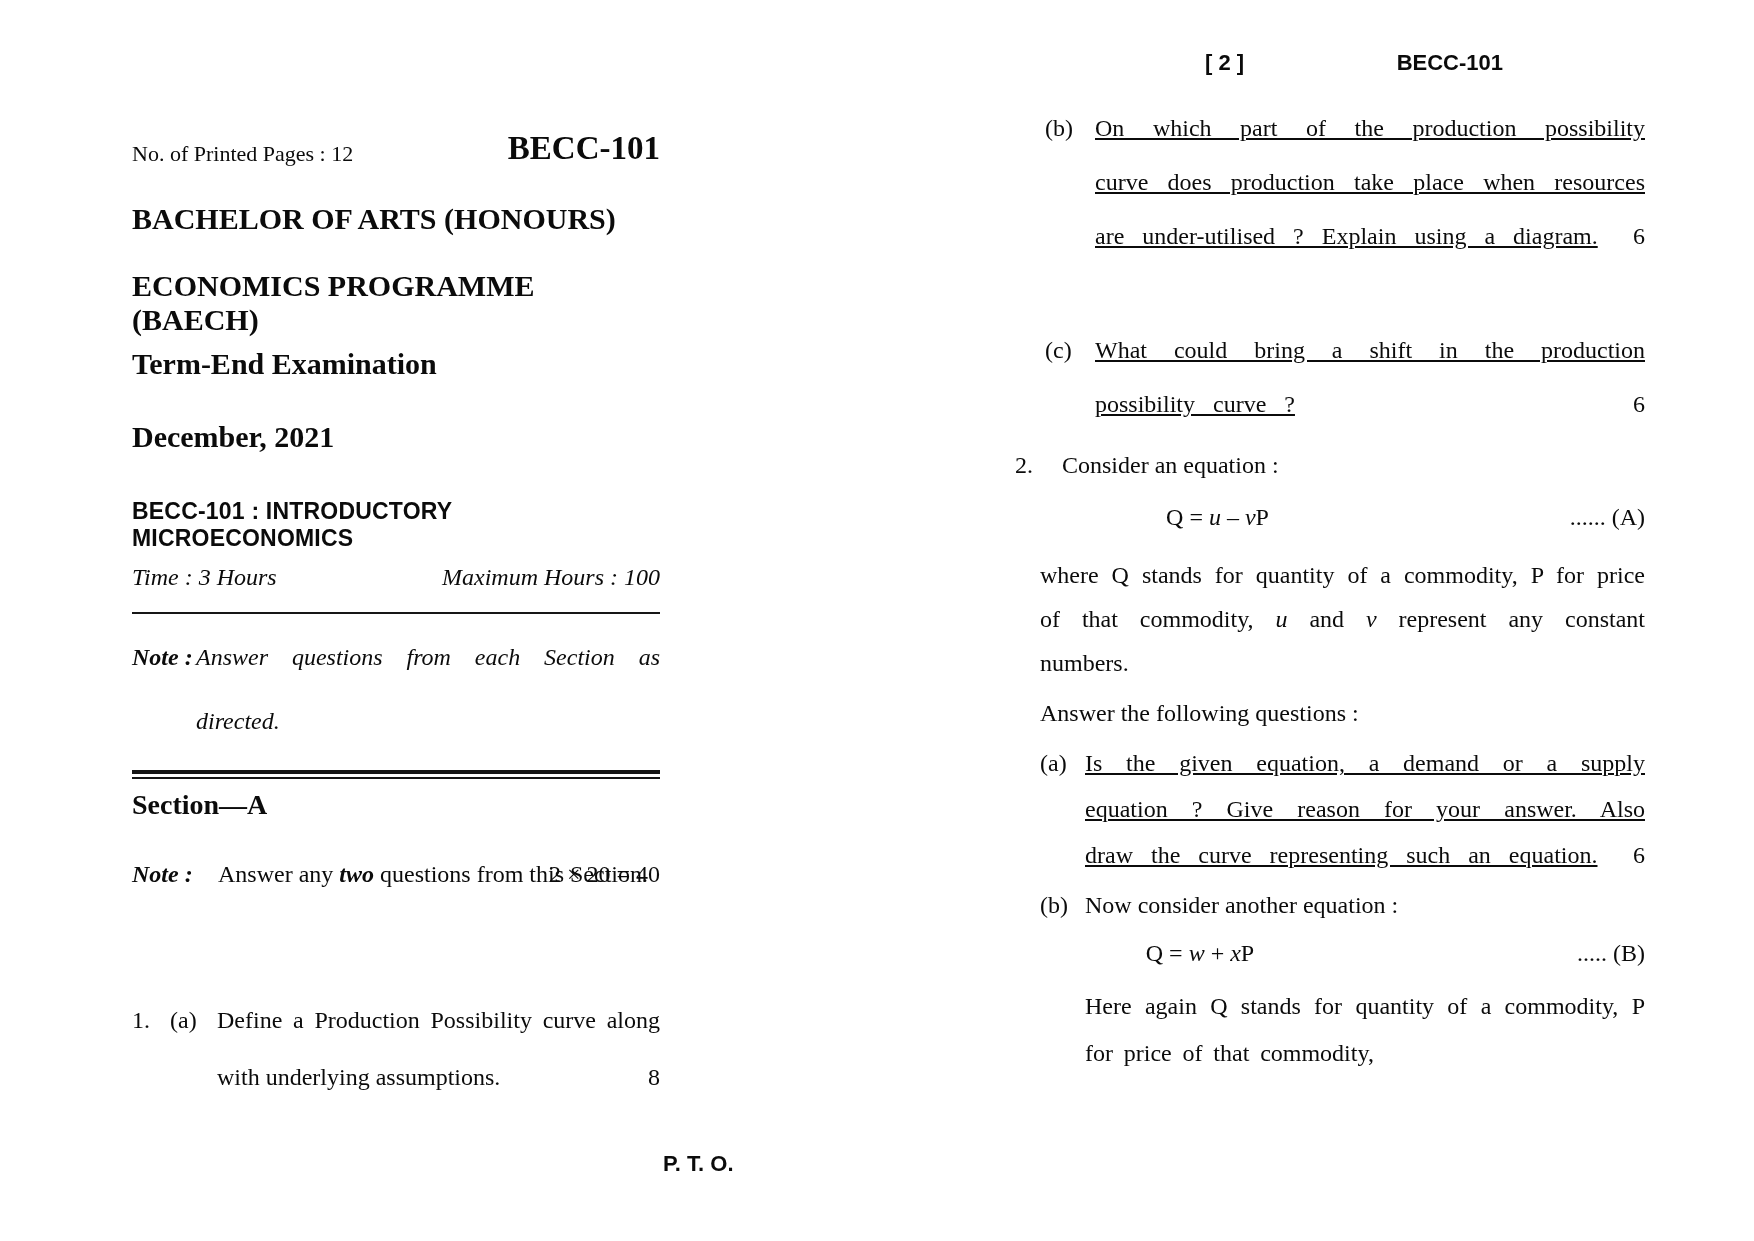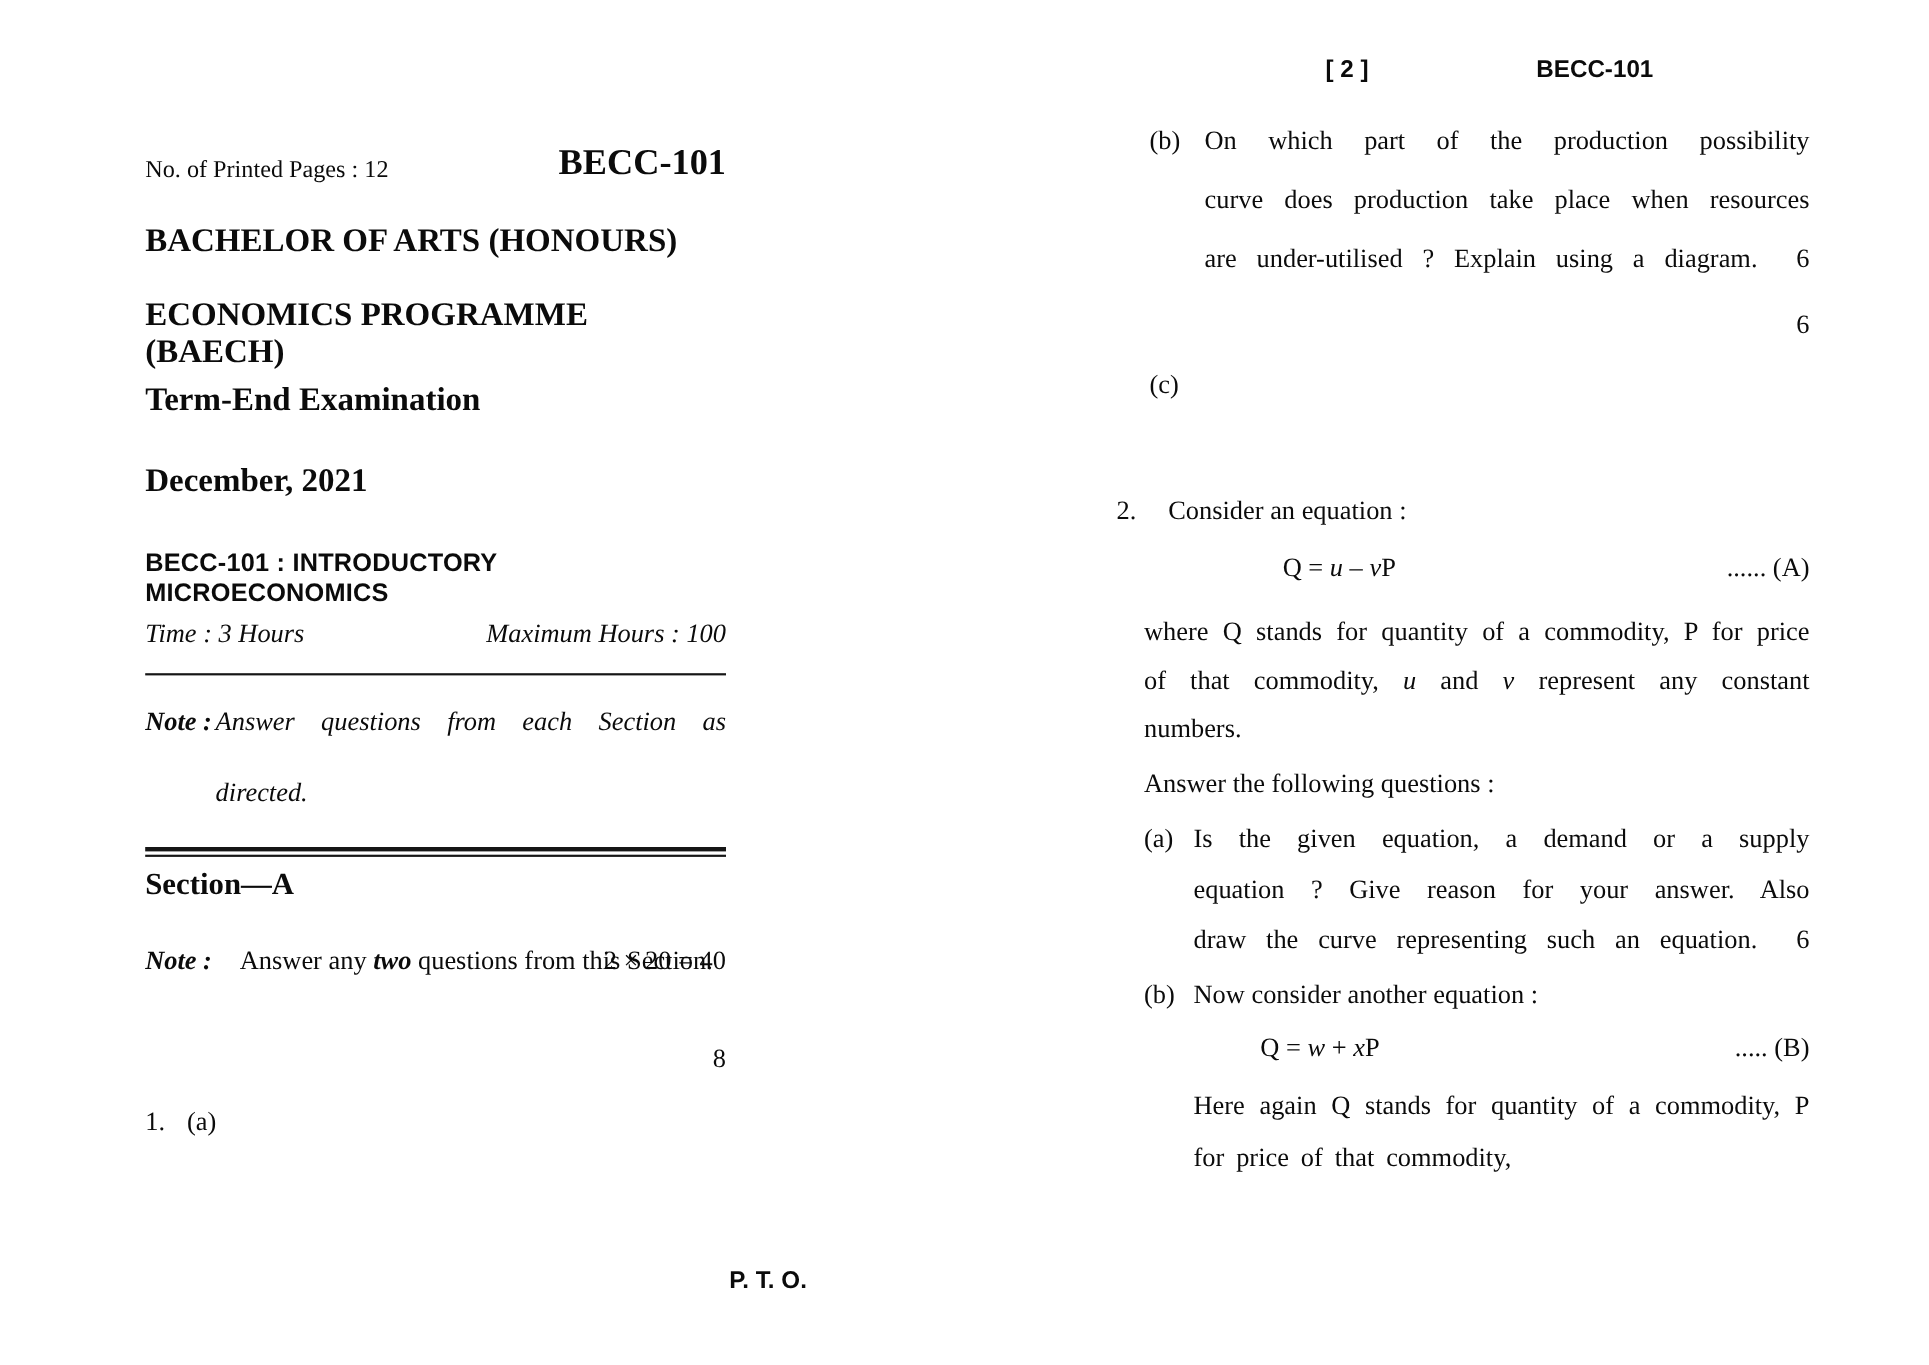--- a/index.html
+++ b/index.html
@@ -15,21 +15,21 @@
   .just { text-align:justify; text-align-last:left; hyphens:none; }
   .row { display:flex; align-items:flex-start; }
   .grow { flex:1; position:relative; }
   .abs { position:absolute; left:0; right:0; }
   .col { position:absolute; }
   .left-col { left:132px; top:130px; width:528px; }
   .right-col { left:1015px; top:50px; width:630px; }
   .lh34{line-height:34px} .lh44{line-height:44px} .lh46{line-height:46px}
   .lh47{line-height:47px} .lh54{line-height:54px} .lh57{line-height:57px}
   .lh64{line-height:64px}
-  .wsA { word-spacing:0.5em; }
+  .wsA { word-spacing:0.5em;text-decoration:underline; }
   .wsB { word-spacing:0.2em; }
   .mark { position:absolute; right:0; bottom:0; word-spacing:normal; }
   .rule-single { border-top:2px solid #161616; height:0; }
   .rule-double { border-top:4px solid #161616; border-bottom:2px solid #161616; height:9px; }
   .eq-row { position:relative; }
   .eq-text { display:block; text-align:center; }
   .eq-ref { position:absolute; right:0; top:0; }
   .hdr-big { font-size:33px; }
   .title-line { font-size:30px; }
   .subject-line { font-size:23px; letter-spacing:0.2px; }
@@ -80,20 +80,21 @@
       <div class="grow just lh64">
         <span><span>Answer any </span><span style="font-style: italic; font-weight: bold; font-family: Liberation Serif, serif;">two</span><span> questions from this Section.</span></span>
         <span class="mark">2 × 20 = 40</span>
       </div>
     </div>
 
     <div class="abs row" style="top:862px">
       <span class="lh57" style="width:38px">1.</span>
       <span class="lh57" style="width:47px">(a)</span>
       <div class="grow just lh57">
+        <span>Define a Production Possibility curve along with underlying assumptions.</span>
         <span class="mark">8</span>
       </div>
     </div>
 
   </section>
 
   <div class="pto sans b">P. T. O.</div>
 
   <section class="col right-col">
 
@@ -108,20 +109,21 @@
       <div class="grow just lh54 wsA">
         <span>On which part of the production possibility curve does production take place when resources are under-utilised ? Explain using a diagram.</span>
         <span class="mark">6</span>
       </div>
     </div>
 
     <div class="abs row" style="top:273px">
       <span style="width:30px"></span>
       <span class="lh54" style="width:50px">(c)</span>
       <div class="grow just lh54 wsA">
+        <span>What could bring a shift in the production possibility curve ?</span>
         <span class="mark">6</span>
       </div>
     </div>
 
     <div class="abs" style="top:393px">
       <span class="lh44" style="position:absolute; left:0; top:0;">2.</span>
       <div style="margin-left:25px">
 
         <div class="lh44" style="text-indent:22px">Consider an equation :</div>
 

